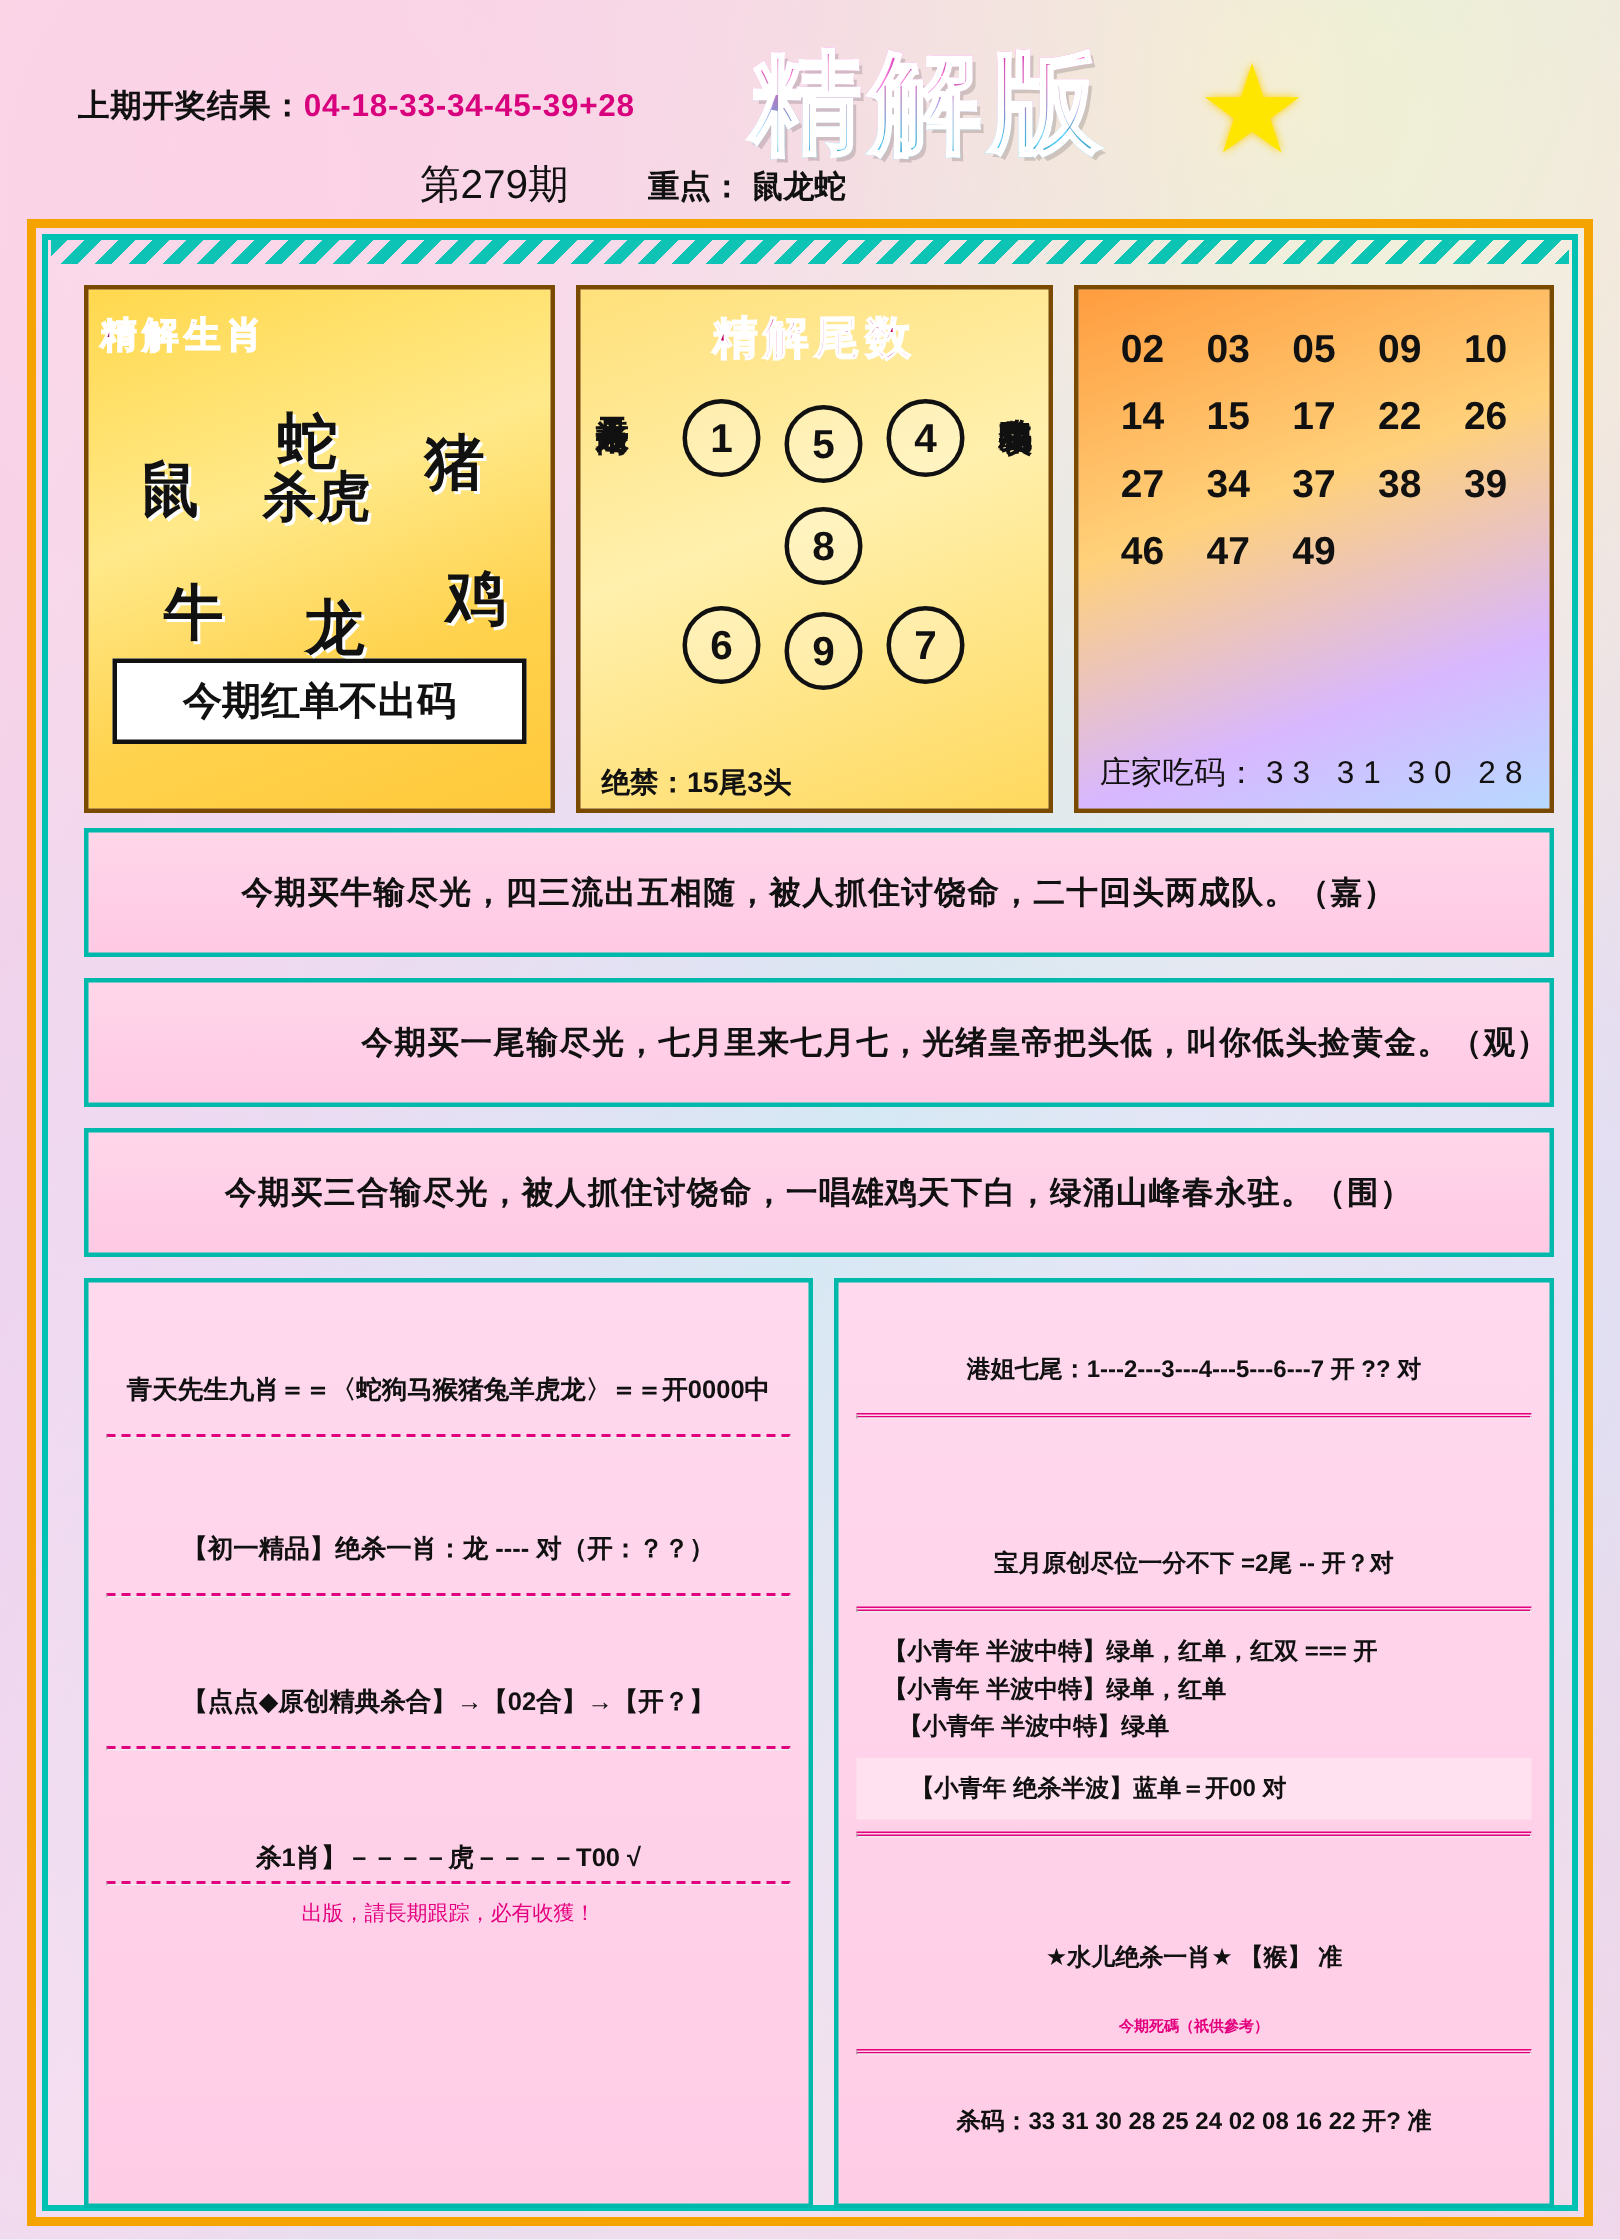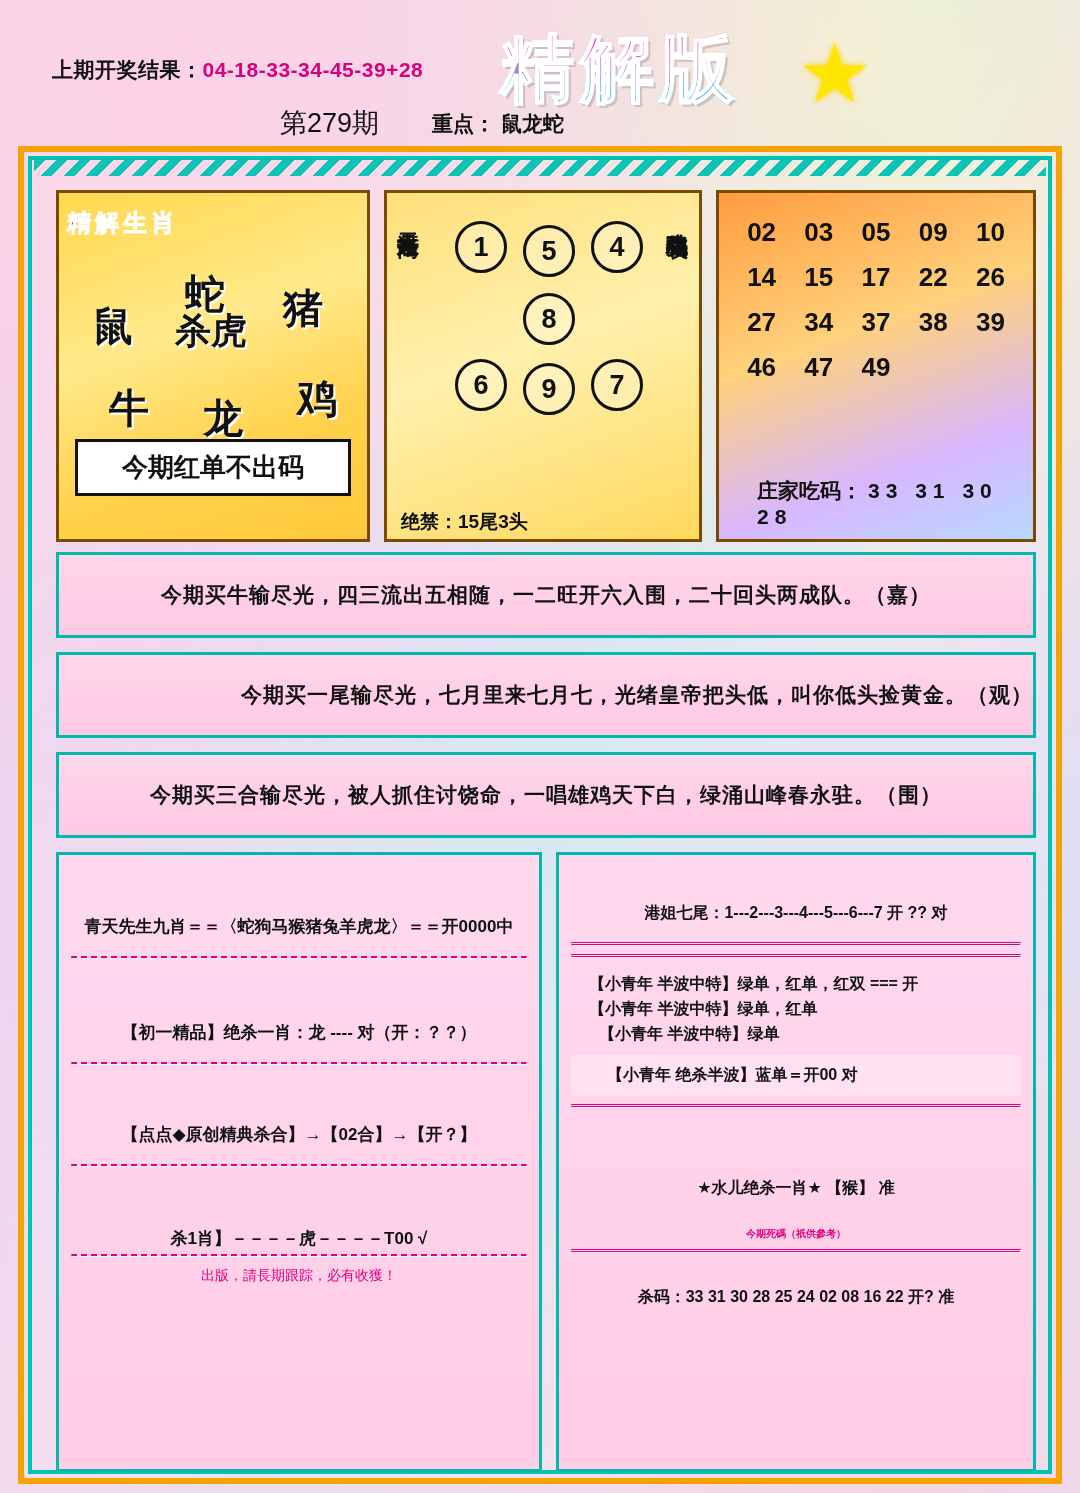--- a/index.html
+++ b/index.html
@@ -68,21 +68,21 @@
   .circ{position:absolute;width:46px;height:46px;border:3px solid #111;border-radius:50%;
      display:flex;align-items:center;justify-content:center;font-size:27px;font-weight:bold;color:#111;background:rgba(255,255,255,.25);}
   .p2 .ban{position:absolute;left:14px;bottom:4px;font-size:19px;font-weight:bold;color:#111;}
 
   .p3{flex:1;background:linear-gradient(160deg,#ff9c3f,#ffd17a 40%,#d8b7ff 75%,#b7d9ff);
       border:3px solid #7a4a00;padding:8px;}
   .p3 .t{font-family:"DejaVu Serif",serif;font-size:30px;font-weight:bold;text-align:center;color:#c0005f;
       -webkit-text-stroke:1px #fff;letter-spacing:4px;margin-top:4px;}
   .numgrid{margin:16px 6px 0;display:grid;grid-template-columns:repeat(5,1fr);row-gap:14px;
      font-size:26px;font-weight:bold;color:#111;text-align:center;}
-  .eat{position:absolute;left:14px;bottom:10px;font-size:21px;font-weight:bold;color:#111;margin-left:24px;}
+  .eat{position:absolute;left:14px;bottom:10px;font-size:21px;font-weight:normal;color:#111;}
   .eat .n{letter-spacing:6px;margin-left:6px;}
 
   
   .verse{position:absolute;left:32px;width:980px;height:86px;box-sizing:border-box;
      border:3px solid #00b9ab;background:linear-gradient(180deg,#ffd6ea,#ffc9e4);
      display:flex;align-items:center;justify-content:center;}
   .verse span{font-size:21px;font-weight:bold;color:#111;letter-spacing:1px;}
   .v1{top:400px;} .v2{top:500px;justify-content:flex-end;} .v3{top:600px;}
 
   
@@ -134,20 +134,21 @@
         <div class="z" style="left:216px;top:36px;">猪</div>
         <div class="z" style="left:42px;top:136px;">牛</div>
         <div class="z" style="left:136px;top:146px;">龙</div>
         <div class="z" style="left:230px;top:126px;">鸡</div>
         <div class="kill">杀虎</div>
       </div>
       <div class="note">今期红单不出码</div>
     </div>
 
     <div class="panel p2">
+      <div class="t">精解尾数</div>
       <div class="tail-area">
         <div class="vtext" style="left:2px;top:10px;height:196px;">商月十二逐人来</div>
         <div class="vtext" style="right:2px;top:10px;height:196px;">兔鸡相咬牛在欢</div>
         <div class="circ" style="left:60px;top:14px;">1</div>
         <div class="circ" style="left:128px;top:18px;">5</div>
         <div class="circ" style="left:196px;top:14px;">4</div>
         <div class="circ" style="left:128px;top:86px;">8</div>
         <div class="circ" style="left:60px;top:152px;">6</div>
         <div class="circ" style="left:128px;top:156px;">9</div>
         <div class="circ" style="left:196px;top:152px;">7</div>
@@ -176,21 +177,21 @@
         <div>47</div>
         <div>49</div>
       </div>
       <div class="eat">
         <span>庄家吃码：</span><span class="n">33 31 30 28</span>
       </div>
     </div>
   </div>
 
   <div class="verse v1">
-      <span>今期买牛输尽光，四三流出五相随，一二旺开六入围，二十回头两成队。（嘉）</span>
+      <span>今期买牛输尽光，四三流出五相随，被人抓住讨饶命，二十回头两成队。（嘉）</span>
     </div>
   <div class="verse v2">
       <span>今期买一尾输尽光，七月里来七月七，光绪皇帝把头低，叫你低头捡黄金。（观）</span>
     </div>
   <div class="verse v3">
       <span>今期买三合输尽光，被人抓住讨饶命，一唱雄鸡天下白，绿涌山峰春永驻。（围）</span>
     </div>
 
   <div class="bot">
 
@@ -210,20 +211,21 @@
       <div class="lineblk" style="padding-top:60px;padding-bottom:4px;">
         <div class="txt">杀1肖】－－－－虎－－－－T00 √</div>
       </div>
       <hr class="dash">
       <div class="pinkfoot" style="margin-top:10px;">出版，請長期跟踪，必有收獲！</div>
     </div>
 
     <div class="col colR">
       <div class="rline rcenter" style="padding-top:38px;">港姐七尾：1---2---3---4---5---6---7 开 ?? 对</div>
       <hr class="wave">
+      <div class="rline rcenter" style="padding-top:78px;">宝月原创尽位一分不下 =2尾 -- 开？对</div>
       <hr class="wave">
       <div class="rline" style="padding:8px 0 2px 18px;">【小青年 半波中特】绿单，红单，红双 === 开</div>
       <div class="rline" style="padding:2px 0 2px 18px;">【小青年 半波中特】绿单，红单</div>
       <div class="rline" style="padding:2px 0 10px 28px;">【小青年 半波中特】绿单</div>
       <div class="rline hl" style="padding:10px 0 10px 36px;">【小青年 绝杀半波】蓝单＝开00 对</div>
       <hr class="wave">
       <div class="rline rcenter" style="padding-top:62px;">★水儿绝杀一肖★ 【猴】 准</div>
       <div class="dead">今期死碼（祇供參考）</div>
       <hr class="wave">
       <div class="rline rcenter" style="padding-top:26px;">杀码：33 31 30 28 25 24 02 08 16 22 开? 准</div>

